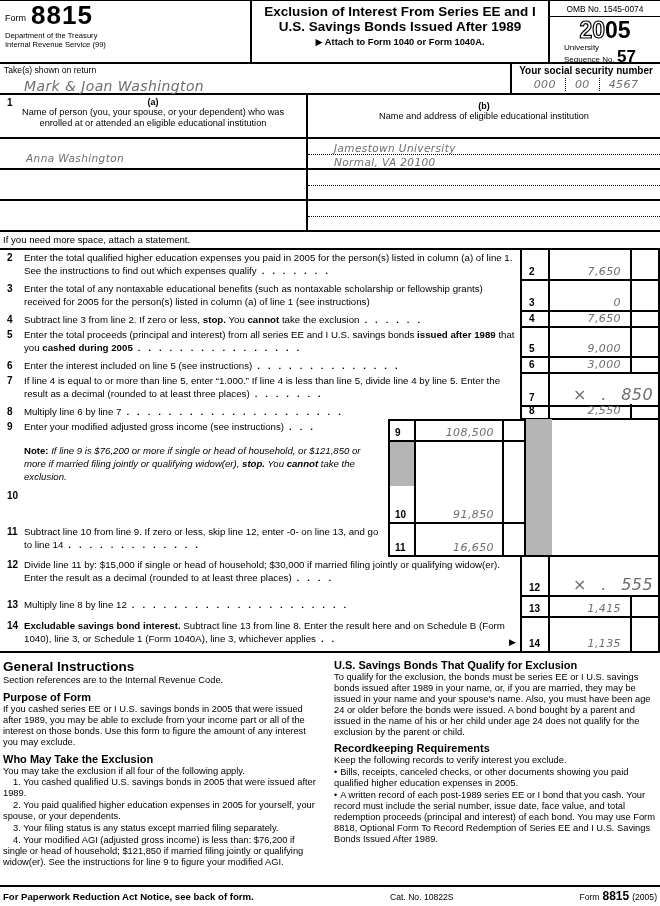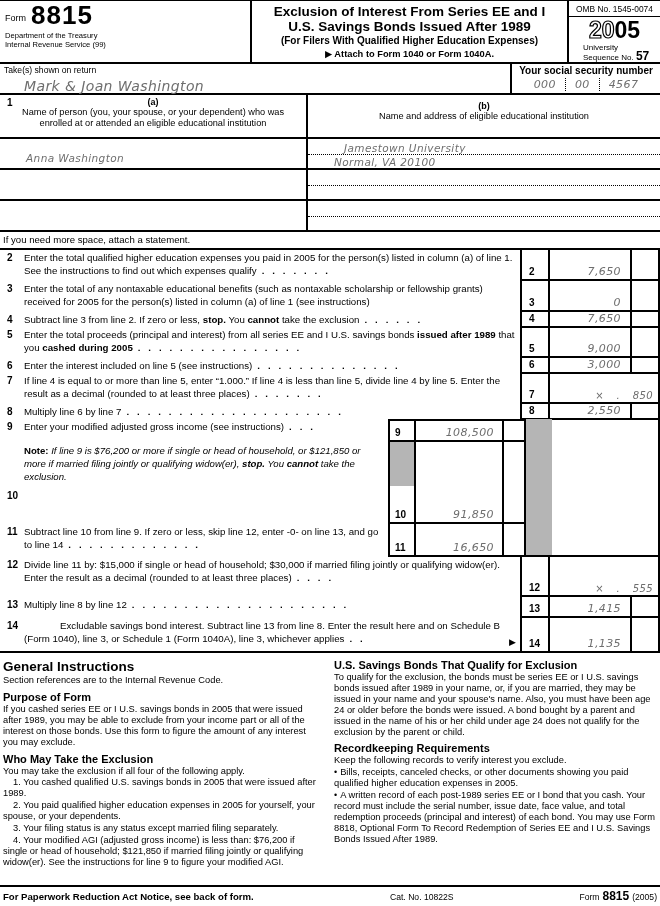--- a/index.html
+++ b/index.html
@@ -11,26 +11,26 @@
   .header{display:flex;border-top:1.5px solid #000;border-bottom:2px solid #000;height:64px;}
   .h-left{width:250px;padding:2px 4px 0 5px;}
   .form-word{display:flex;align-items:flex-end;gap:5px;}
   .form-label{font-size:9px;padding-bottom:4px;}
   .form-num{font-size:26px;font-weight:bold;line-height:24px;letter-spacing:1px;}
   .dept{font-size:7.6px;line-height:8.6px;margin-top:5px;}
   .h-center{flex:1;border-left:2px solid #000;text-align:center;padding-top:3px;}
   .title{font-size:13.5px;font-weight:bold;line-height:15px;}
   .subtitle{font-size:10px;font-weight:bold;margin-top:1px;}
   .attach-line{font-size:9.3px;font-weight:bold;margin-top:2px;}
-  .h-right{width:93px;border-left:2px solid #000;text-align:center;}
+  .h-right{width:112px;border-left:2px solid #000;text-align:center;}
   .omb{font-size:8.4px;padding:3px 0 2px;border-bottom:1.5px solid #000;}
   .year{font-size:23px;font-weight:bold;line-height:25px;margin-top:1px;}
   .y-outline{color:#fff;-webkit-text-stroke:1.2px #000;}
   .attach-seq{font-size:8px;line-height:9px;text-align:left;padding-left:14px;}
-  .seq-no{font-size:12px;font-weight:bold;}
+  .seq-no{font-size:17px;font-weight:bold;}
 
   
   .name-row{display:flex;height:31px;border-bottom:2.5px solid #000;}
   .name-left{flex:1;padding:1px 4px;}
   .small-label{font-size:8.6px;}
   .hand{font-family:"DejaVu Sans",sans-serif;font-style:italic;color:#6e6e6e;letter-spacing:.4px;}
   .name-value{font-size:14px;padding-left:20px;margin-top:3px;}
   .ssn-box{width:150px;border-left:2px solid #000;text-align:center;padding-top:1px;}
   .ssn-label{font-size:10px;font-weight:bold;}
   .ssn-value{display:flex;justify-content:center;font-size:11px;margin-top:2px;}
@@ -41,33 +41,33 @@
   .t1-head{display:flex;height:44px;border-bottom:2px solid #000;}
   .t1-head .a{width:308px;border-right:2px solid #000;position:relative;padding-top:2px;}
   .t1-rownum{position:absolute;left:7px;top:2px;font-weight:bold;font-size:10px;}
   .col-tag{text-align:center;font-weight:bold;font-size:9px;}
   .col-head{text-align:center;font-size:9.2px;line-height:10.6px;padding:0 14px;}
   .t1-head .b{flex:1;padding-top:6px;}
   .t1-row{display:flex;height:31px;border-bottom:2px solid #000;}
   .t1-row .a{width:308px;border-right:2px solid #000;position:relative;}
   .person{position:absolute;left:26px;bottom:4px;font-size:10.5px;}
   .t1-row .b{flex:1;display:flex;flex-direction:column;}
-  .inst-top{flex:1.25;border-bottom:1.5px dotted #000;display:flex;align-items:flex-end;padding-left:36px;font-size:10.5px;}
+  .inst-top{flex:1.25;border-bottom:1.5px dotted #000;display:flex;align-items:flex-end;padding-left:26px;font-size:10.5px;}
   .inst-bot{flex:1;padding-left:26px;padding-top:1px;font-size:10.5px;}
   .more-space{border-bottom:2.5px solid #000;font-size:9.6px;padding:2px 2px 3px 3px;}
 
   
   .frow{display:grid;grid-template-columns:24px 496px 28px 82px 30px;}
   .rh31{height:31px;} .rh15{height:15px;} .rh40{height:40px;} .rh21{height:21px;} .rh33{height:33px;}
   .c-num{font-weight:bold;font-size:10px;padding:2px 0 0 7px;}
   .c-text{padding:2px 3px 1px 0;line-height:12.9px;font-size:9.7px;position:relative;}
   .c-bn{border-left:2px solid #000;display:flex;align-items:flex-end;padding:0 0 2px 7px;font-weight:bold;font-size:10px;}
   .c-amt{border-left:2px solid #000;display:flex;align-items:flex-end;justify-content:flex-end;padding:0 9px 1px 0;font-size:11px;}
   .c-cents{border-left:2px solid #000;border-right:2px solid #000;}
-  .c-span{grid-column:4/6;border-left:2px solid #000;border-right:2px solid #000;display:flex;align-items:flex-end;justify-content:flex-end;padding:12px 5px 1px 0;font-size:10px;word-spacing:9px;}
+  .c-span{grid-column:4/6;border-left:2px solid #000;border-right:2px solid #000;display:flex;align-items:flex-end;justify-content:flex-end;padding:12px 5px 1px 0;font-size:16px;word-spacing:9px;}
   .hb > .c-bn,.hb > .c-amt,.hb > .c-cents,.hb > .c-span{border-bottom:2px solid #000;}
   .dots{letter-spacing:2.6px;font-weight:bold;margin-left:5px;white-space:nowrap;}
   .arrow-end{position:absolute;right:4px;bottom:2px;font-size:9px;}
 
   
   .mblock{display:grid;grid-template-columns:24px 364px 26px 88px 24px 26px 1fr;grid-template-rows:23px 46px 36px 33px;}
   .m-ibn{border-left:2px solid #000;display:flex;align-items:flex-end;padding:0 0 2px 5px;font-weight:bold;font-size:10px;}
   .m-iamt{border-left:2px solid #000;display:flex;align-items:flex-end;justify-content:flex-end;padding:0 8px 1px 0;font-size:11px;}
   .m-ic{border-left:2px solid #000;border-right:2px solid #000;}
   .bt{border-top:2px solid #000;} .bb{border-bottom:2px solid #000;}
@@ -106,21 +106,20 @@
         <span class="form-num">8815</span>
       </div>
       <div class="dept">
         <div>Department of the Treasury</div>
         <div>Internal Revenue Service   (99)</div>
       </div>
     </div>
     <div class="h-center">
       <div class="title">Exclusion of Interest From Series EE and I</div>
       <div class="title">U.S. Savings Bonds Issued After 1989</div>
-      <div class="subtitle">(For Filers With Qualified Higher Education Expenses)</div>
       <div class="attach-line">▶ Attach to Form 1040 or Form 1040A.</div>
     </div>
     <div class="h-right">
       <div class="omb">OMB No. 1545-0074</div>
       <div class="year"><span class="y-outline">20</span><span>05</span></div>
       <div class="attach-seq">
         <div>University</div>
         <div><span>Sequence No.</span> <span class="seq-no">57</span></div>
       </div>
     </div>
@@ -267,21 +266,21 @@
   </div>
   <div class="frow rh21 hb">
     <div class="c-num">13</div>
     <div class="c-text"><span><span>Multiply line 8 by line 12</span></span><span class="dots">. . . . . . . . . . . . . . . . . . . . .</span></div>
     <div class="c-bn">13</div>
     <div class="c-amt hand">1,415</div>
     <div class="c-cents"></div>
   </div>
   <div class="frow rh33">
     <div class="c-num">14</div>
-    <div class="c-text"><span><span style="font-weight: normal; margin-left: 36px;">Excludable savings bond interest.</span><span> Subtract line 13 from line 8. Enter the result here and on Schedule B (Form 1040), line 3, or Schedule 1 (Form 1040A), line 3, whichever applies</span></span><span class="dots">. .</span><span class="arrow-end">▶</span></div>
+    <div class="c-text"><span><span style="font-weight: bold;">Excludable savings bond interest.</span><span> Subtract line 13 from line 8. Enter the result here and on Schedule B (Form 1040), line 3, or Schedule 1 (Form 1040A), line 3, whichever applies</span></span><span class="dots">. .</span><span class="arrow-end">▶</span></div>
     <div class="c-bn">14</div>
     <div class="c-amt hand">1,135</div>
     <div class="c-cents"></div>
   </div>
   <div class="thickline"></div>
 
   <div class="instructions">
     <div class="icol-l">
       <div class="ih1">General Instructions</div>
       <div class="ip">Section references are to the Internal Revenue Code.</div>

